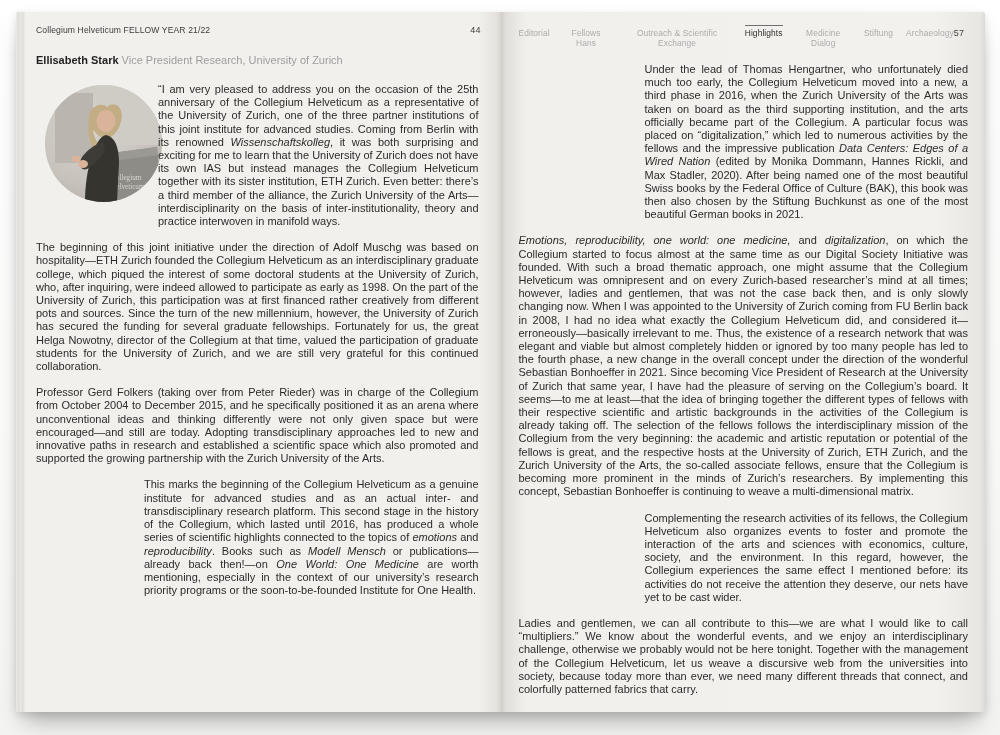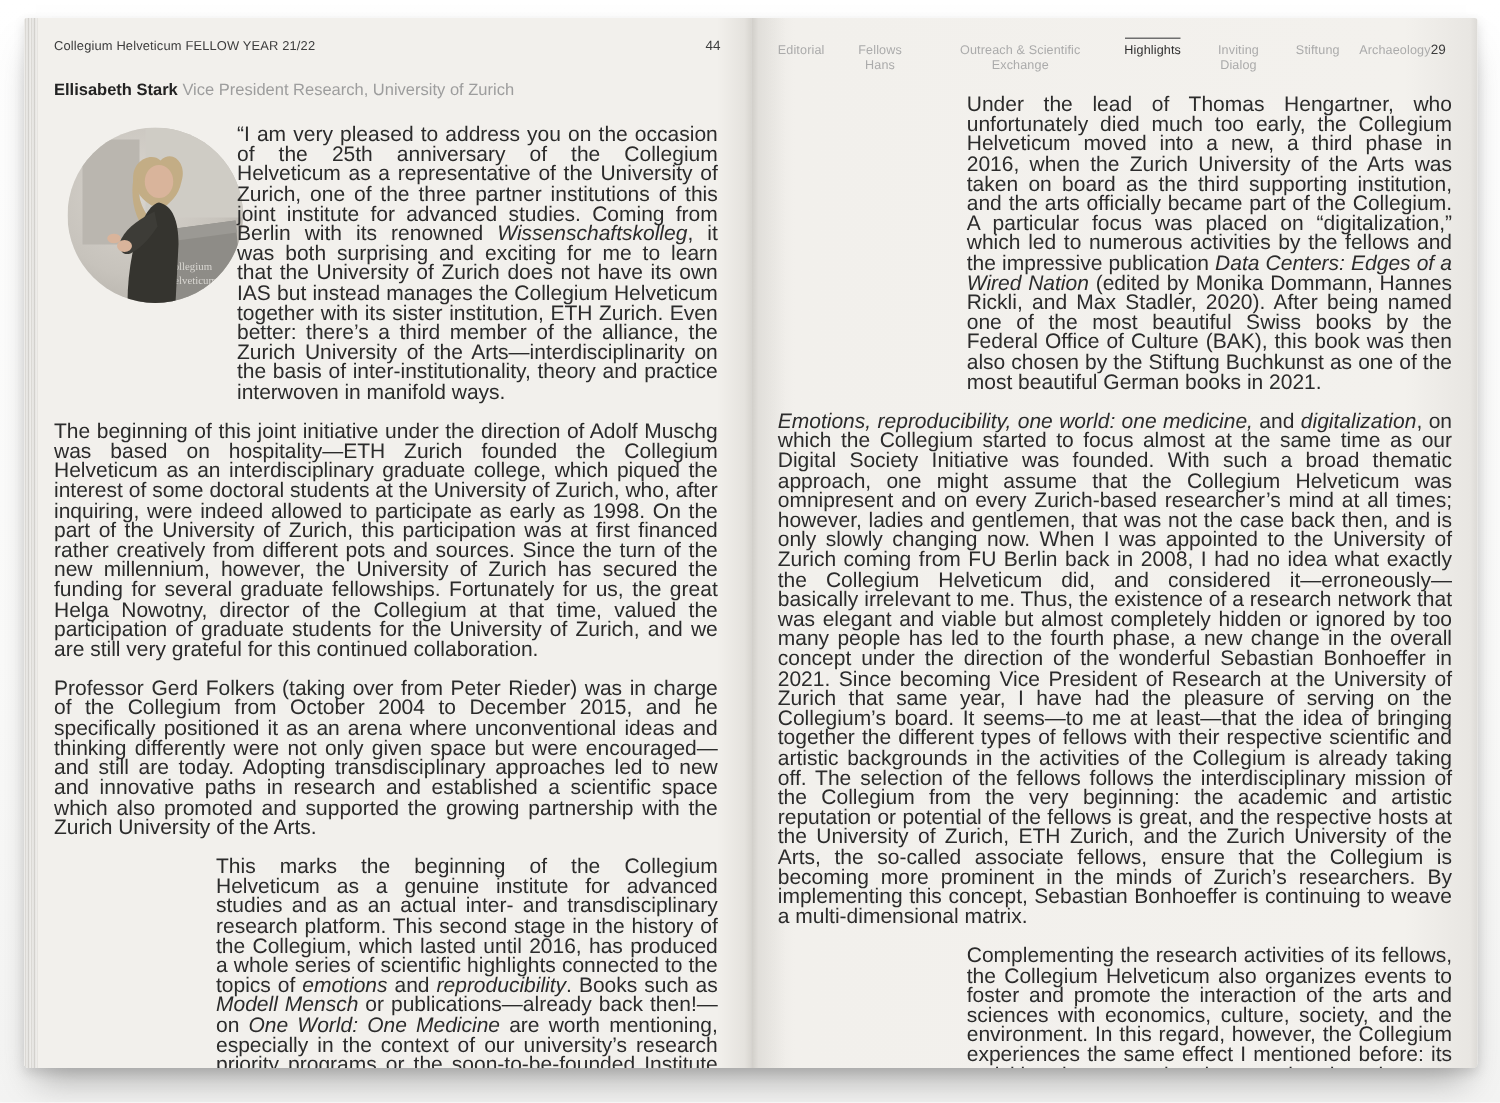--- a/index.html
+++ b/index.html
@@ -60,21 +60,21 @@
   .byline .name { font-weight:bold; color:#222; }
   .byline .role { color:#9d9d9d; }
   .photo {
     position:absolute; left:29px; top:73px; width:117px; height:117px;
     border-radius:50%; overflow:hidden;
     box-shadow: inset 0 0 6px rgba(0,0,0,.08);
   }
   .photo svg { display:block; width:100%; height:100%; }
   .text-col {
     position:absolute; left:20px; right:22px; top:71px; bottom:8px;
-    font-size:14px; line-height:13.2px; color:#2b2b2b;
+    font-size:11px; line-height:13.2px; color:#2b2b2b;
     text-align:justify;
   }
   .page.right .text-col { top:51px; left:18px; right:17px; }
   .text-col p { margin-bottom:13px; }
   .text-col p.indent { margin-left:108px; }
   .text-col p.q-indent { margin-left:122px; text-align:justify; }
   .page.right .text-col p.indent { margin-left:126px; }
   .text-col p.closing { margin-left:97px; text-align:left; }
   .text-col i { font-style:italic; }
 </style>
@@ -132,25 +132,25 @@
   </div>
 
   <div class="page right">
 
     <div class="runhead" style="left:18px; right:21px;">
       <div class="nav">
         <span class="nav-item">Editorial</span>
         <span class="nav-item">Fellows Hans</span>
         <span class="nav-item">Outreach &amp; Scientific Exchange</span>
         <span class="nav-item active">Highlights</span>
-        <span class="nav-item">Inviting Dialog</span>
+        <span class="nav-item">Medicine Dialog</span>
         <span class="nav-item">Stiftung</span>
         <span class="nav-item">Archaeology</span>
       </div>
-      <span class="pageno">29</span>
+      <span class="pageno">57</span>
     </div>
 
     <div class="text-col">
       <p class="indent">Under the lead of Thomas Hengartner, who unfortunately died much too early, the Collegium Helveticum moved into a new, a third phase in 2016, when the Zurich University of the Arts was taken on board as the third supporting institution, and the arts officially became part of the Collegium. A particular focus was placed on “digitalization,” which led to numerous activities by the fellows and the impressive publication <i>Data Centers: Edges of a Wired Nation</i> (edited by Monika Dommann, Hannes Rickli, and Max Stadler, 2020). After being named one of the most beautiful Swiss books by the Federal Office of Culture (BAK), this book was then also chosen by the Stiftung Buchkunst as one of the most beautiful German books in 2021.</p>
       <p><i>Emotions, reproducibility, one world: one medicine,</i> and <i>digitalization</i>, on which the Collegium started to focus almost at the same time as our Digital Society Initiative was founded. With such a broad thematic approach, one might assume that the Collegium Helveticum was omnipresent and on every Zurich-based researcher’s mind at all times; however, ladies and gentlemen, that was not the case back then, and is only slowly changing now. When I was appointed to the University of Zurich coming from FU Berlin back in 2008, I had no idea what exactly the Collegium Helveticum did, and considered it—erroneously—basically irrelevant to me. Thus, the existence of a research network that was elegant and viable but almost completely hidden or ignored by too many people has led to the fourth phase, a new change in the overall concept under the direction of the wonderful Sebastian Bonhoeffer in 2021. Since becoming Vice President of Research at the University of Zurich that same year, I have had the pleasure of serving on the Collegium’s board. It seems—to me at least—that the idea of bringing together the different types of fellows with their respective scientific and artistic backgrounds in the activities of the Collegium is already taking off. The selection of the fellows follows the interdisciplinary mission of the Collegium from the very beginning: the academic and artistic reputation or potential of the fellows is great, and the respective hosts at the University of Zurich, ETH Zurich, and the Zurich University of the Arts, the so-called associate fellows, ensure that the Collegium is becoming more prominent in the minds of Zurich’s researchers. By implementing this concept, Sebastian Bonhoeffer is continuing to weave a multi-dimensional matrix.</p>
       <p class="indent">Complementing the research activities of its fellows, the Collegium Helveticum also organizes events to foster and promote the interaction of the arts and sciences with economics, culture, society, and the environment. In this regard, however, the Collegium experiences the same effect I mentioned before: its activities do not receive the attention they deserve, our nets have yet to be cast wider.</p>
       <p>Ladies and gentlemen, we can all contribute to this—we are what I would like to call “multipliers.” We know about the wonderful events, and we enjoy an interdisciplinary challenge, otherwise we probably would not be here tonight. Together with the management of the Collegium Helveticum, let us weave a discursive web from the universities into society, because today more than ever, we need many different threads that connect, and colorfully patterned fabrics that carry.</p>
     </div>
   </div>
 

